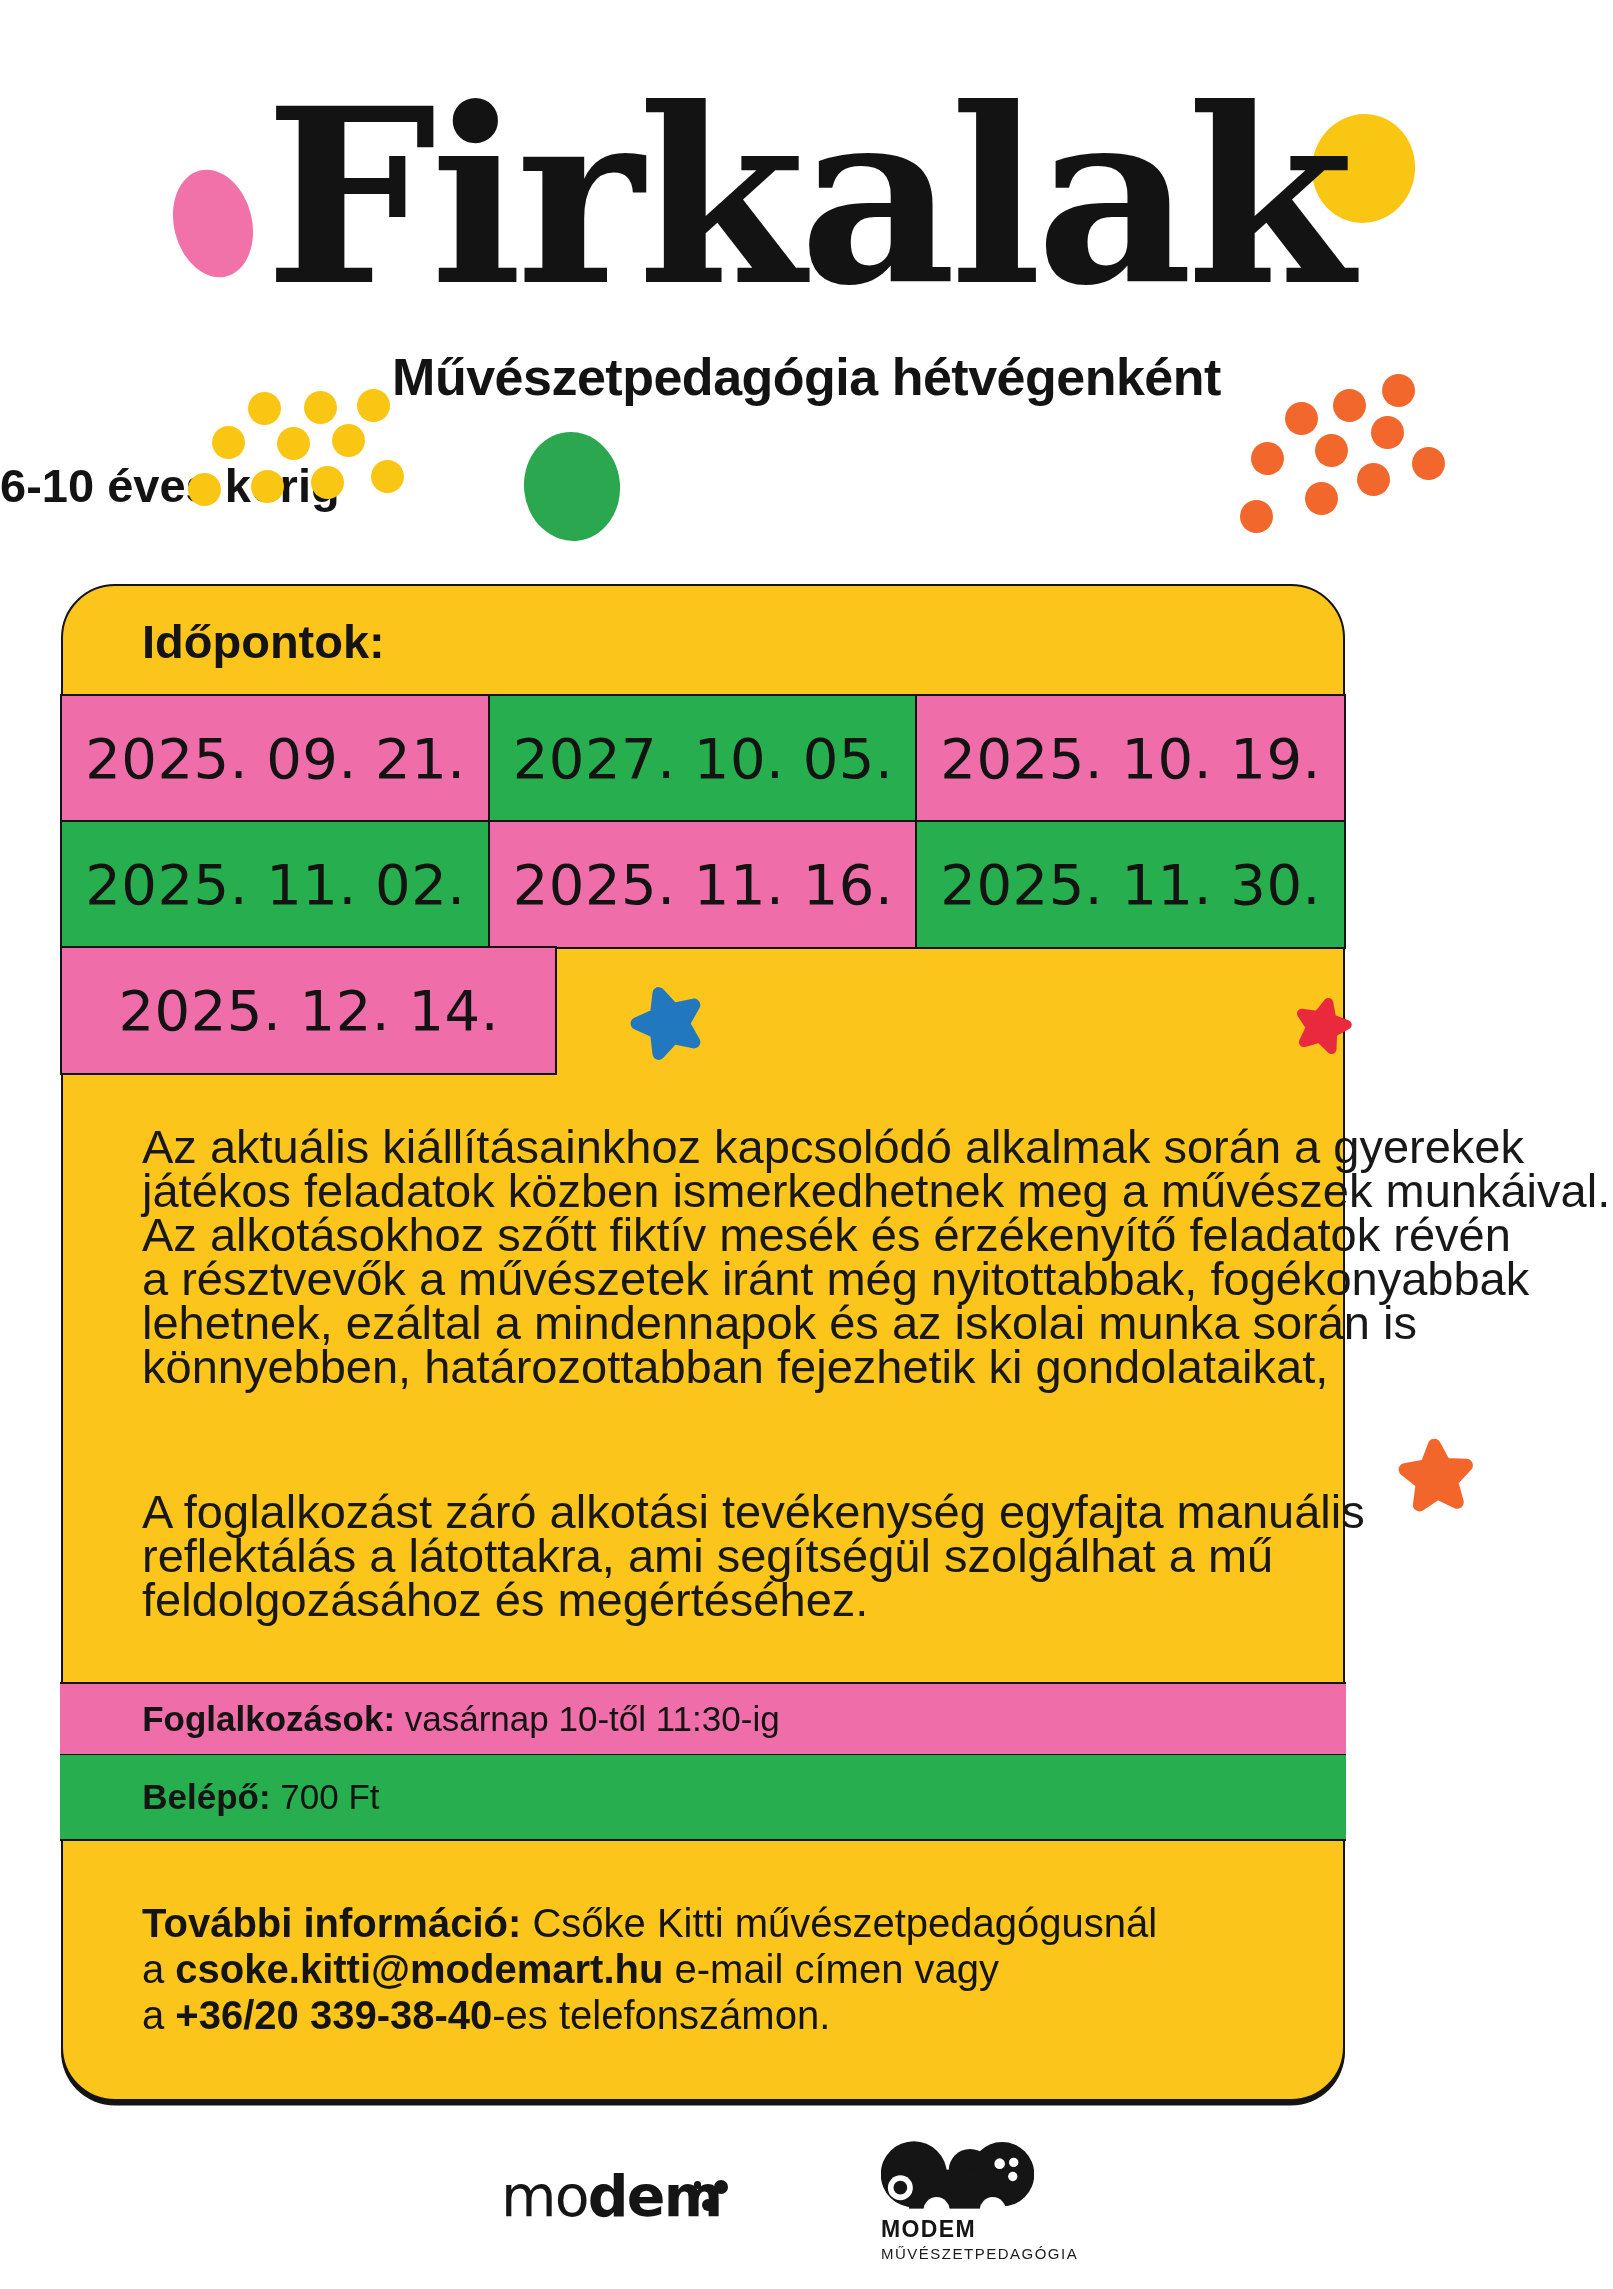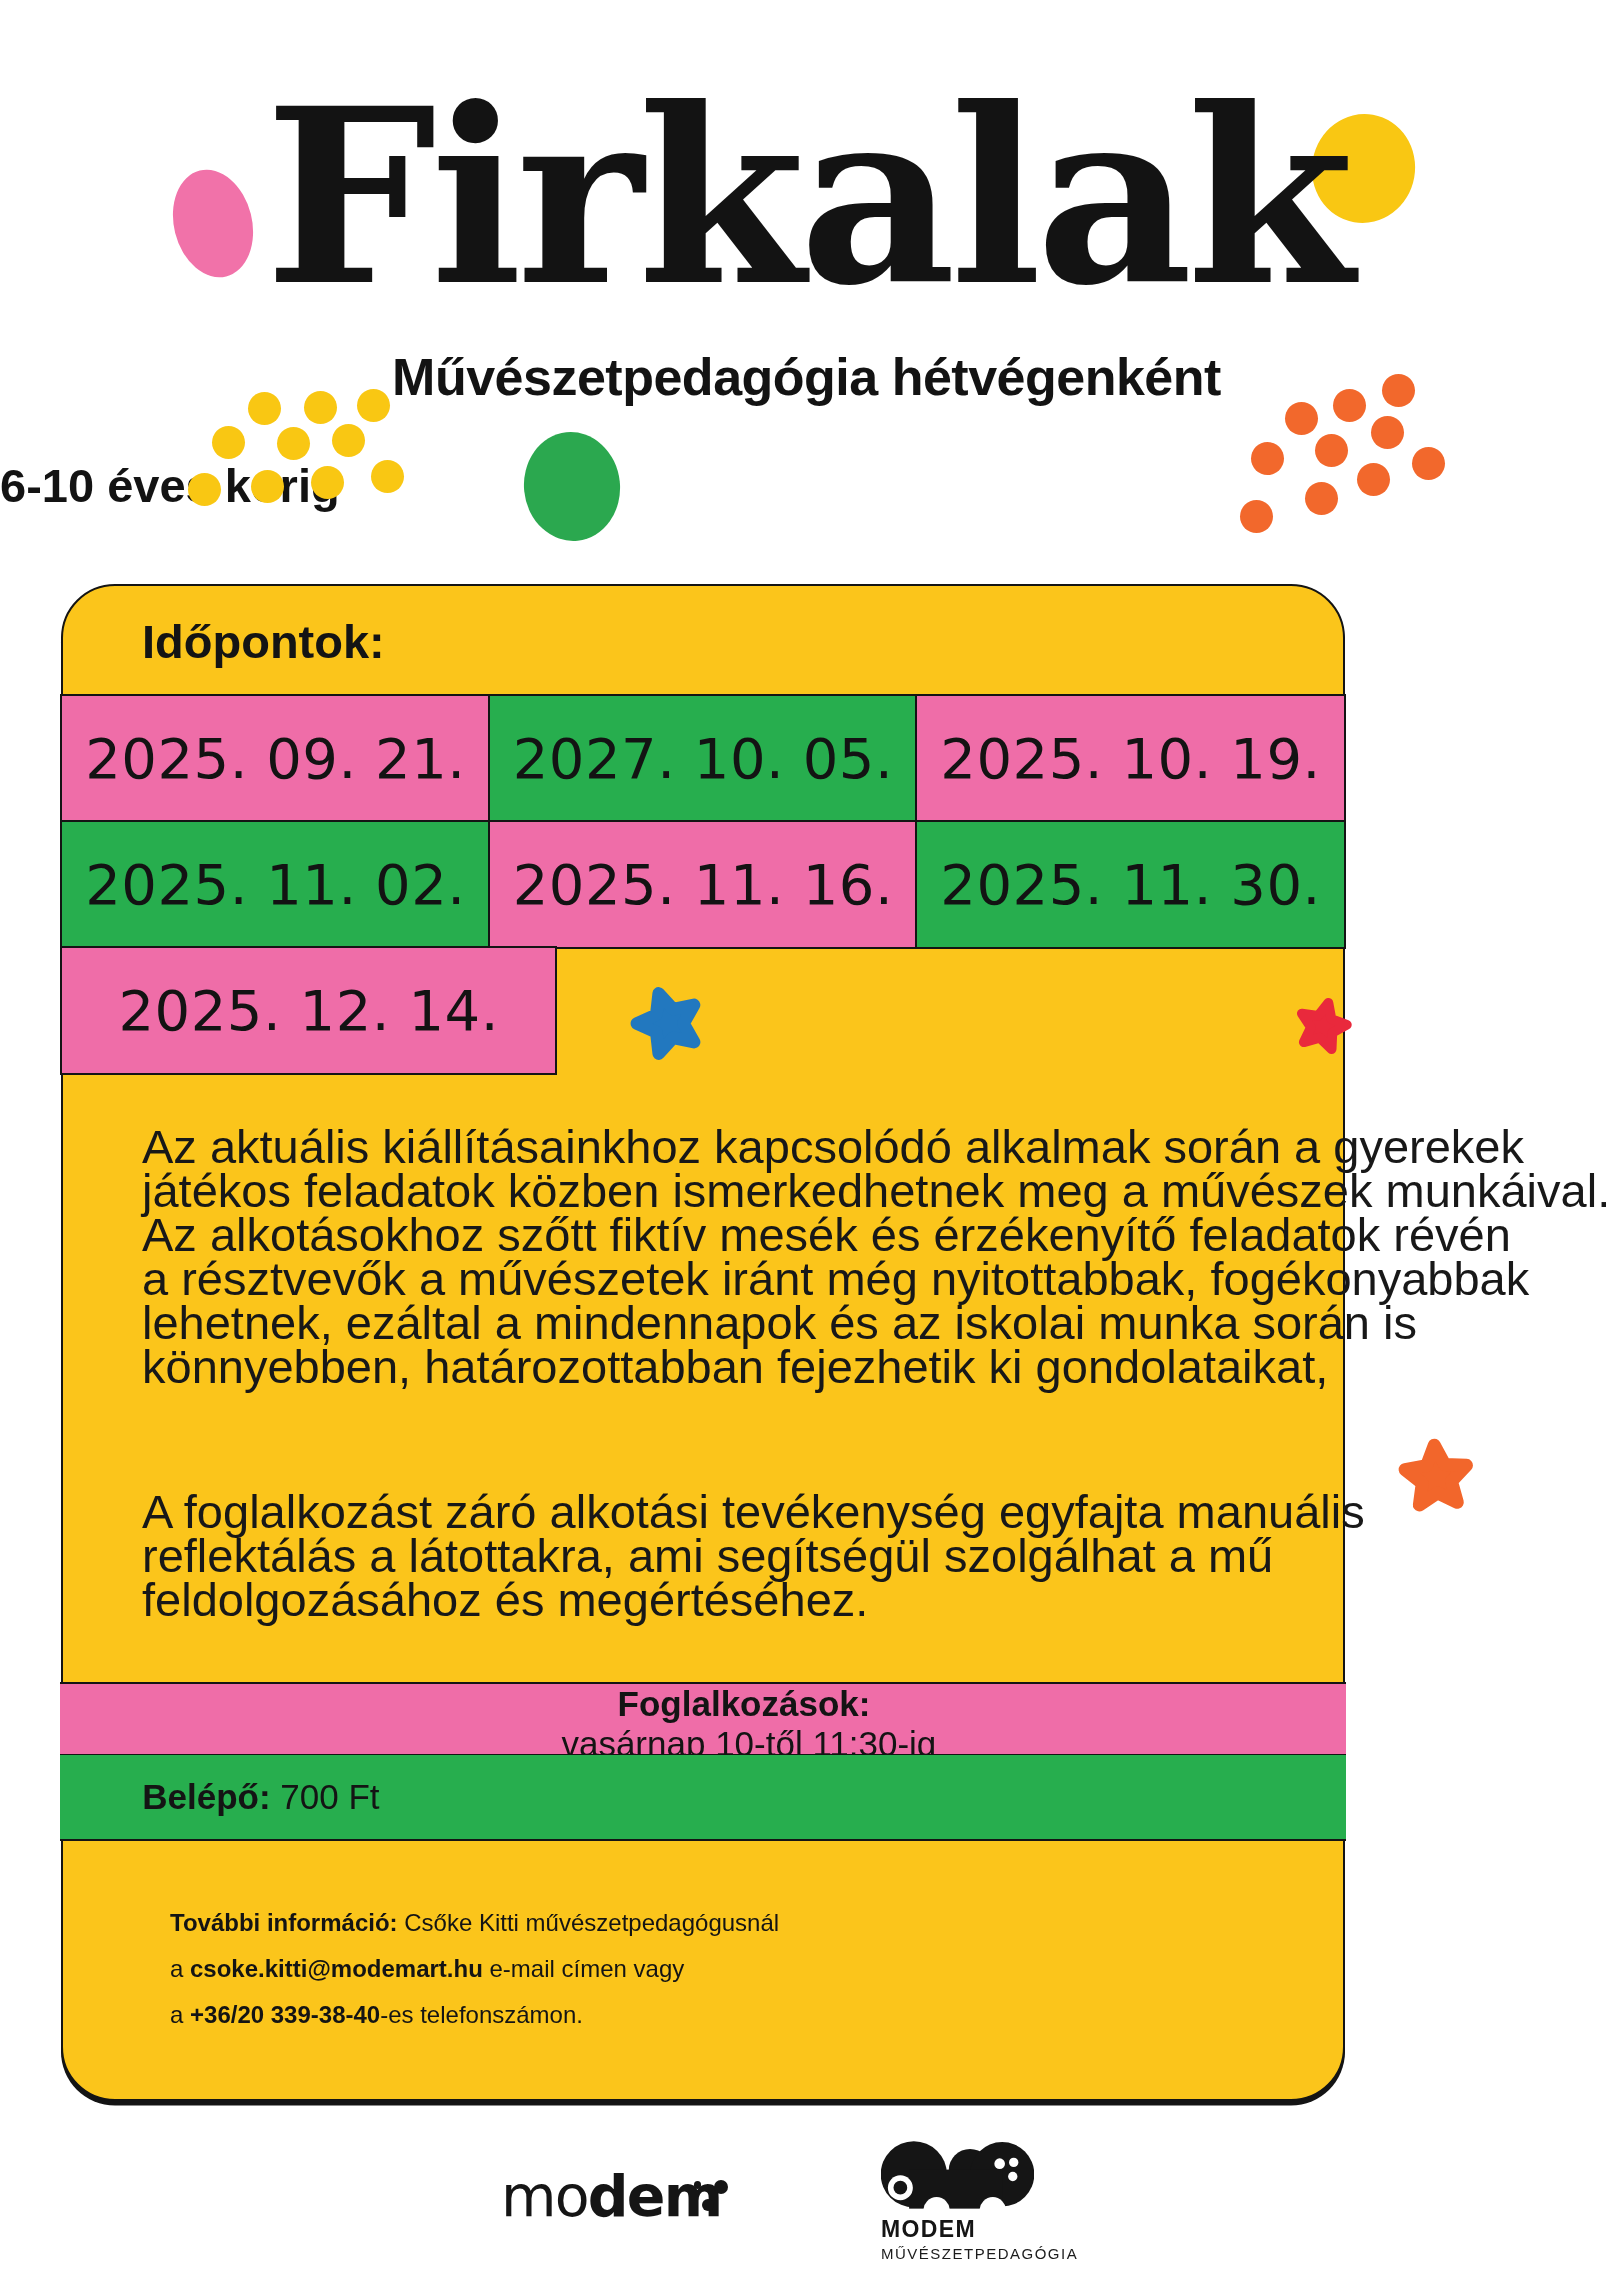--- a/index.html
+++ b/index.html
@@ -38,26 +38,26 @@
   .datecell+.datecell{margin-left:-2.8px;}
   .cell-pink{background:#EF6DA8;}
   .cell-green{background:#27AE4E;}
 
   .bodytext{position:absolute;left:79px;font-size:47px;line-height:44px;color:#181818;}
   .bodytext div{white-space:nowrap;}
 
   .band{position:absolute;left:-2.8px;right:-2.8px;box-sizing:border-box;
     display:flex;align-items:center;padding-left:82px;font-size:35px;}
   .band-sessions{top:1096px;height:74px;background:#EF6DA8;
-    border-top:2.8px solid #141414;border-bottom:2.8px solid #141414;flex-direction:column;}
+    border-top:2.8px solid #141414;border-bottom:2.8px solid #141414;}
   .band-ticket{top:1169px;height:86px;background:#27AE4E;border-bottom:2.8px solid #141414;}
   .band b{font-weight:bold;}
   .band span{white-space:pre;}
 
-  .info{position:absolute;left:79px;top:1314px;font-size:24px;line-height:46px;margin-left:28px;}
+  .info{position:absolute;left:79px;top:1314px;font-size:40px;line-height:46px;}
   .info .line{white-space:pre;}
   .info b{font-weight:bold;}
 
   .star{position:absolute;}
 
   
   .wordmark{left:501px;top:2169px;font-family:"DejaVu Sans",sans-serif;font-size:57px;
     line-height:54px;letter-spacing:-1.8px;color:#151515;}
   .wordmark .wm-light{font-weight:500;}
   .wordmark .wm-heavy{font-weight:800;}

